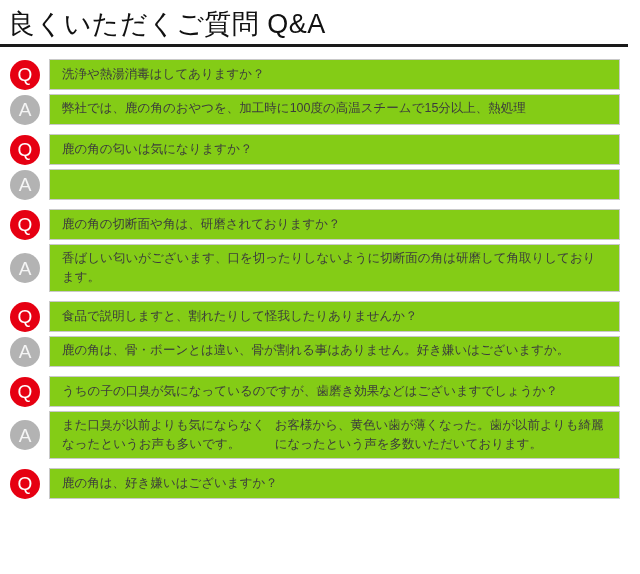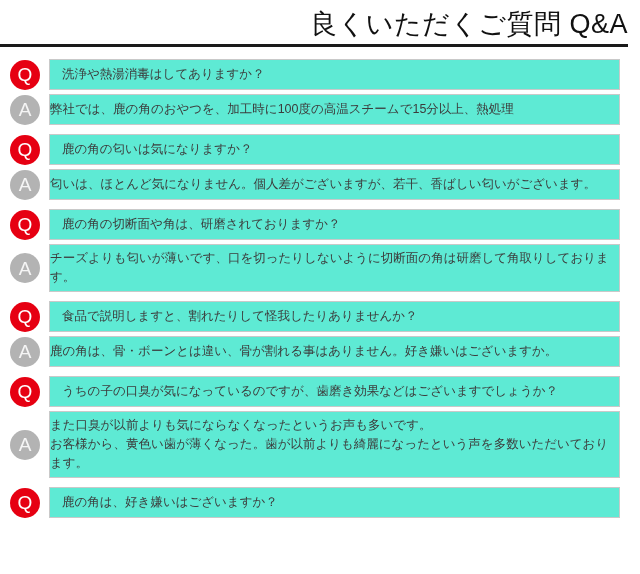--- a/index.html
+++ b/index.html
@@ -19,21 +19,20 @@
     border-bottom: 3px solid #1a1a1a;
   }
   .page-title {
     margin: 0;
     padding: 9px 0 5px 8px;
     font-size: 27px;
     line-height: 30px;
     font-weight: normal;
     letter-spacing: 0.5px;
     color: #111111;
-    text-align: right;
   }
   .qa-list {
     margin-top: 12px;
   }
   .qa-pair {
     margin-bottom: 9px;
   }
   .qa-row {
     display: flex;
     align-items: center;
@@ -54,39 +53,39 @@
     line-height: 1;
     color: #ffffff;
     user-select: none;
   }
   .q-badge { background: #e60012; }
   .a-badge { background: #b3b3b3; color: #f5f5f5; }
   .bubble {
     flex: 1;
     margin-left: 9px;
     border: 1px solid #c9c9c9;
-    background: #5eead4;
+    background: #84cc16;
     box-sizing: border-box;
   }
   .q-bubble {
     min-height: 31px;
     display: flex;
     align-items: center;
     padding: 0 12px;
     font-size: 12.5px;
     color: #3c3c3c;
   }
   .a-bubble {
-    padding: 4px 0;
+    padding: 4px 12px;
     font-size: 12.5px;
     line-height: 19px;
     min-height: 31px;
     display: flex;
-    flex-direction: column;
-    justify-content: center;
+    flex-direction: row;
+    justify-content: flex-start;
     color: #3c3c3c;
   }
 </style>
 </head>
 <body>
 
 <div class="header">
   <h1 class="page-title">良くいただくご質問 Q&amp;A</h1>
 </div>
 
@@ -109,36 +108,35 @@
   <div class="qa-pair">
     <div class="qa-row q-row">
       <div class="badge q-badge" style="background: rgb(230, 0, 18);">Q</div>
       <div class="bubble q-bubble">
         <span>鹿の角の匂いは気になりますか？</span>
       </div>
     </div>
     <div class="qa-row a-row">
       <div class="badge a-badge" style="background: rgb(179, 179, 179);">A</div>
       <div class="bubble a-bubble">
-          <div>匂いは、ほとんど気になりません。個人差がございますが、若干、香ばしい匂いがございます。</div>
         </div>
     </div>
   </div>
 
   <div class="qa-pair">
     <div class="qa-row q-row">
       <div class="badge q-badge" style="background: rgb(230, 0, 18);">Q</div>
       <div class="bubble q-bubble">
         <span>鹿の角の切断面や角は、研磨されておりますか？</span>
       </div>
     </div>
     <div class="qa-row a-row">
       <div class="badge a-badge" style="background: rgb(179, 179, 179);">A</div>
       <div class="bubble a-bubble">
-          <div>チーズよりも匂いが薄いです、口を切ったりしないように切断面の角は研磨して角取りしております。</div>
+          <div>香ばしい匂いがございます、口を切ったりしないように切断面の角は研磨して角取りしております。</div>
         </div>
     </div>
   </div>
 
   <div class="qa-pair">
     <div class="qa-row q-row">
       <div class="badge q-badge" style="background: rgb(230, 0, 18);">Q</div>
       <div class="bubble q-bubble">
         <span>食品で説明しますと、割れたりして怪我したりありませんか？</span>
       </div>

